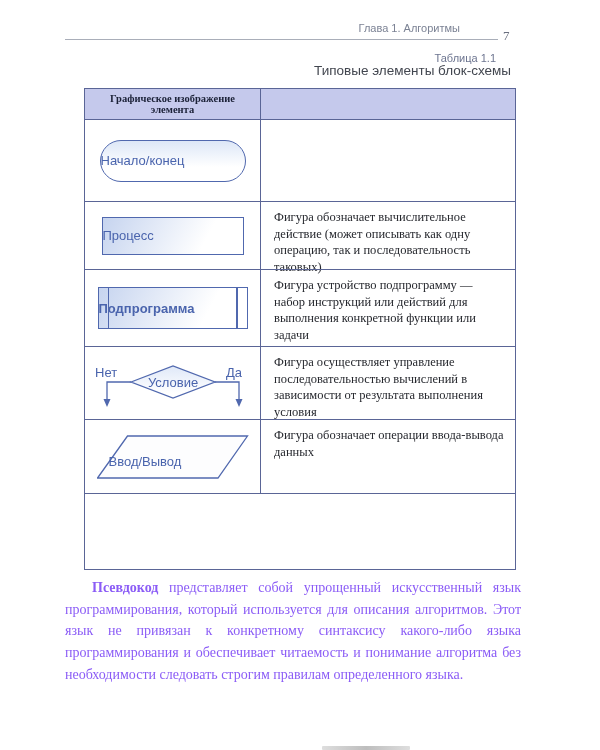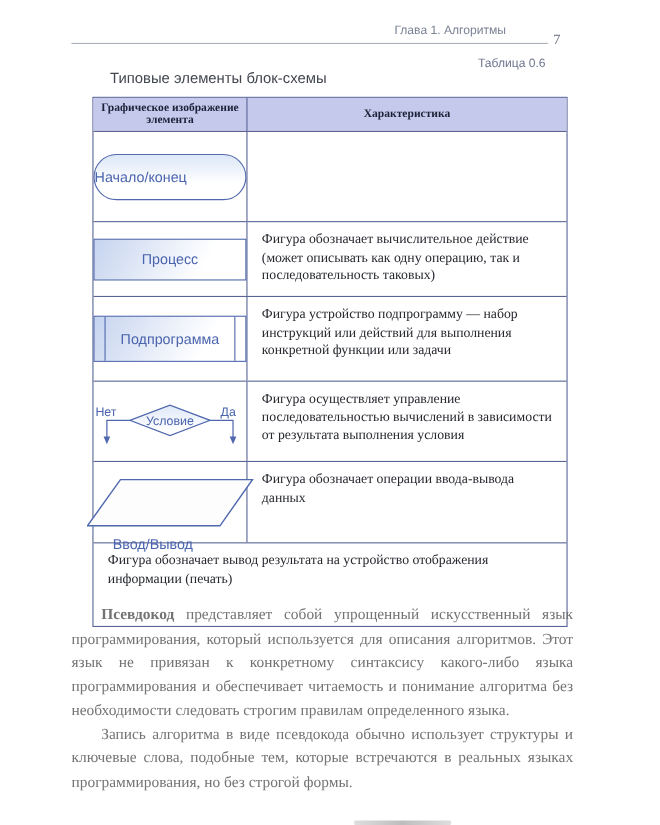--- a/index.html
+++ b/index.html
@@ -19,37 +19,37 @@
   }
   .page-number {
     position:absolute; left:503px; top:28px;
     font-size:13px; color:#696e7e;
   }
   .table-caption {
     position:absolute; top:52px; right:104px;
     font-family:"Liberation Sans", sans-serif; font-size:11px; color:#6d7590;
   }
   .table-title {
-    position:absolute; left:100px; top:63px; width:432px; text-align:left;
+    position:absolute; left:79px; top:63px; width:432px; text-align:right;
     font-family:"Liberation Sans", sans-serif; font-size:13.5px; color:#42464f;
   }
 
   
   .fc-table {
     position:absolute; left:84px; top:88px; width:432px; height:482px;
     border:1.5px solid #5a6596; box-sizing:border-box;
     display:flex; flex-direction:column; background:#fff;
   }
   .t-row { display:flex; box-sizing:border-box; }
   .t-row + .t-row { border-top:1px solid #5a6596; }
   .t-head { height:30px; background:#c5c9ec; }
   .r1{height:82px} .r2{height:68px} .r3{height:77px}
   .r4{height:73px} .r5{height:74px} .r6{height:75px}
   .col-shape {
-    width:140px; box-sizing:border-box; border-right:1.5px solid #5a6596;
+    width:176px; box-sizing:border-box; border-right:1.5px solid #5a6596;
     display:flex; align-items:center; justify-content:center; flex-shrink:0;
   }
   .col-desc {
     flex:1; box-sizing:border-box; padding:7px 10px 0 13px;
     font-size:12.5px; line-height:1.33; color:#26282e;
   }
   .head-cell {
     display:flex; align-items:center; justify-content:center; padding:0 4px;
     font-size:10.5px; font-weight:bold; color:#1b2137; text-align:center;
     font-family:"Liberation Serif", serif;
@@ -66,41 +66,41 @@
   .terminator {
     width:146px; height:42px; box-sizing:border-box;
     border:1.4px solid #5068ae; border-radius:21px;
     background:linear-gradient(180deg,#dde7f7 0%,#ffffff 65%);
     display:flex; align-items:center; justify-content:flex-start;
   }
   .process {
     width:142px; height:38px; box-sizing:border-box;
     border:1.4px solid #5068ae;
     background:linear-gradient(118deg,#c6d4ef 0%,#ffffff 72%);
-    display:flex; align-items:center; justify-content:center;
+    display:flex; align-items:center; justify-content:flex-start;
   }
   .subroutine {
     width:150px; height:42px; box-sizing:border-box; position:relative;
     border:1.4px solid #5068ae;
     background:linear-gradient(118deg,#c6d4ef 0%,#ffffff 72%);
-    display:flex; align-items:center; justify-content:center;
+    display:flex; align-items:center; font-weight:bold;
   }
   .sub-line { position:absolute; top:0; bottom:0; width:1.3px; background:#5068ae; }
   .sub-line.left { left:9px; } .sub-line.right { right:9px; }
 
   .svg-shape { display:block; }
   .svg-shape text {
     font-family:"Liberation Sans", sans-serif; font-size:13px; fill:#4a64ad;
   }
   .overlay-label { position:absolute; }
 
   
   .body-copy {
-    position:absolute; left:65px; top:549px; width:456px;
-    font-size:14px; line-height:21.7px; color:#737373; text-align:justify;
+    position:absolute; left:65px; top:577px; width:456px;
+    font-size:14px; line-height:21.7px; color:#8b5cf6; text-align:justify;
   }
   .body-copy p { margin:0; text-indent:27px; }
   .lead { font-weight:bold; }
 
   .cutoff-bar {
     position:absolute; left:322px; top:746px; width:88px; height:4px;
     background:linear-gradient(90deg,#d6d6d6,#adadad 50%,#d6d6d6);
     border-radius:1px; opacity:.8;
   }
 </style>
@@ -118,28 +118,27 @@
       <linearGradient id="diamondGrad" x1="0" y1="0" x2="0" y2="1">
         <stop offset="0" stop-color="#dfe8f8"></stop>
         <stop offset="0.85" stop-color="#ffffff"></stop>
       </linearGradient>
     </defs>
   </svg>
 
   <div class="chapter-head">Глава 1. Алгоритмы</div>
   <div class="head-rule"></div>
   <div class="page-number">7</div>
-  <div class="table-caption">Таблица 0.6</div>
+  <div class="table-caption">Таблица 1.1</div>
   <div class="table-title">Типовые элементы блок-схемы</div>
 
   <div class="fc-table">
 
     <div class="t-row t-head">
       <div class="col-shape head-cell">Графическое изображение элемента</div>
-      <div class="col-desc head-cell">Характеристика</div>
     </div>
 
     <div class="t-row r1">
       <div class="col-shape">
         <div class="terminator">
           <span class="shape-label">Начало/конец</span>
         </div>
       </div>
     </div>
 
@@ -178,32 +177,30 @@
       </div>
       <div class="col-desc">Фигура осуществляет управление последовательностью вычислений в зависимости от результата выполнения условия</div>
     </div>
 
     <div class="t-row r5">
       <div class="col-shape">
         <div class="shape-wrap">
           <svg class="svg-shape" width="152" height="44" viewBox="0 0 152 44">
             <polygon points="30.5,1 150.5,1 121,43 0.5,43" fill="#fdfdfe" stroke="#5068ae" stroke-width="1.3"></polygon>
           </svg>
-          <span class="shape-label overlay-label" style="left:24px; top:19px;margin-top:33px;">Ввод/Вывод</span>
+          <span class="shape-label overlay-label" style="left:12px; top:19px;">Ввод/Вывод</span>
         </div>
       </div>
       <div class="col-desc">Фигура обозначает операции ввода-вывода данных</div>
     </div>
 
     <div class="t-row r6">
-      <div class="col-desc">Фигура обозначает вывод результата на устройство отображения информации (печать)</div>
     </div>
 
   </div>
 
   <div class="body-copy">
     <p><span class="lead">Псевдокод</span><span> представляет собой упрощенный искусственный язык программирования, который используется для описания алгоритмов. Этот язык не привязан к конкретному синтаксису какого-либо языка программирования и обеспечивает читаемость и понимание алгоритма без необходимости следовать строгим правилам определенного языка.</span></p>
-    <p><span class="lead"></span><span>Запись алгоритма в виде псевдокода обычно использует структуры и ключевые слова, подобные тем, которые встречаются в реальных языках программирования, но без строгой формы.</span></p>
   </div>
 
   <div class="cutoff-bar"></div>
 
 </div>
 
 </body></html>

